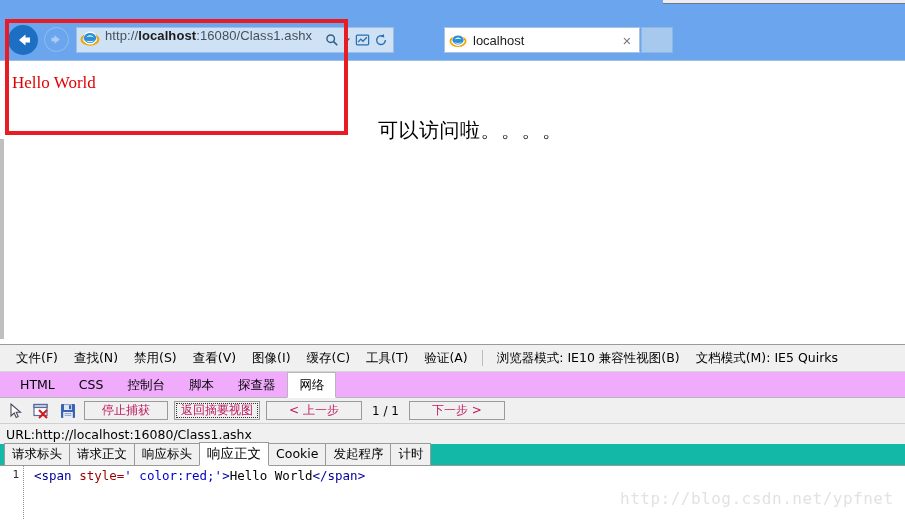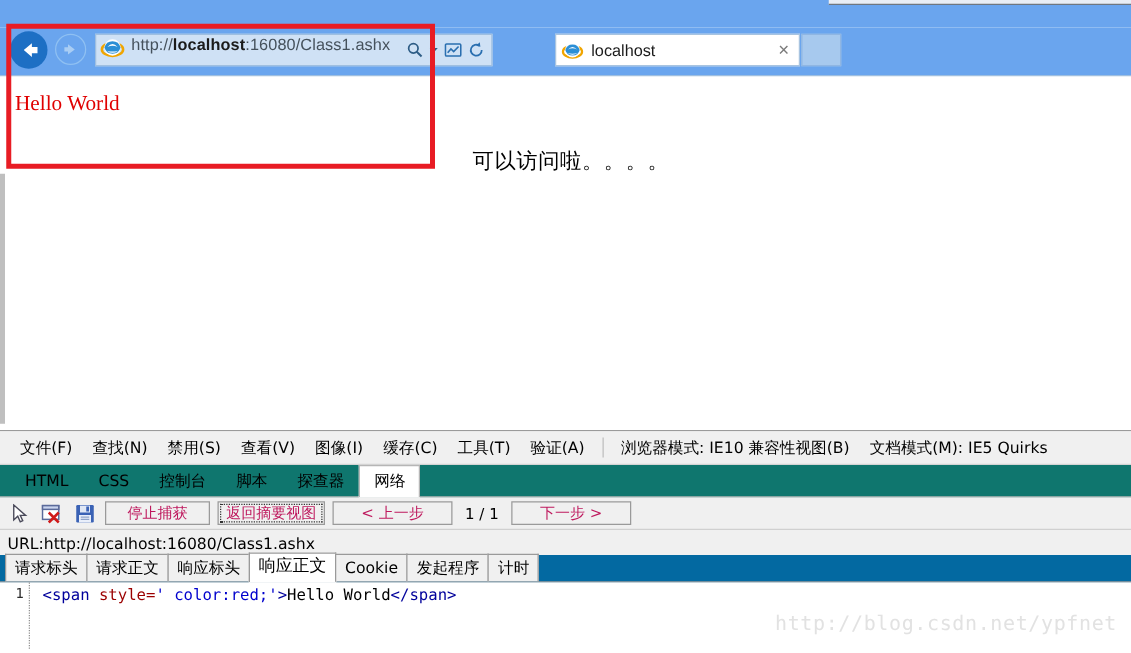--- a/index.html
+++ b/index.html
@@ -108,21 +108,21 @@
   }
   .hello-world {
     position: absolute; left: 12px; top: 12px;
     font-family: "Liberation Serif", serif;
     font-size: 17px;
     color: #e00000;
   }
   .cn-note {
     position: absolute; left: 378px; top: 56px;
     font-family: Liberation Serif, serif;
-    font-size: 17px;
+    font-size: 20px;
     color: #000000;
     letter-spacing: .5px;
   }
   .red-highlight {
     position: absolute; left: 5px; top: 19px;
     width: 343px; height: 116px;
     border: 4px solid #e81c24;
     pointer-events: none;
   }
 
@@ -143,21 +143,21 @@
     color: #000;
   }
   .dt-menuitem { padding: 0 8px; white-space: nowrap; }
   .dt-sep {
     width: 1px; height: 16px; background: #bdbdbd; margin: 0 6px;
   }
   .dt-modeinfo { padding: 0 8px; white-space: nowrap; }
 
   .dt-tabs {
     position: relative; height: 26px;
-    background: #0f766e;
+    background: #f0abfc;
     border-bottom: 1px solid #b6b6b6;
     display: flex; align-items: flex-end;
     padding-left: 8px;
     font-family: "DejaVu Sans", sans-serif;
     font-size: 12.5px;
   }
   .dt-tab {
     padding: 4px 11px 4px;
     white-space: nowrap;
     color: #000;
@@ -206,21 +206,21 @@
     display: flex; align-items: center;
     padding-left: 6px;
     font-family: "DejaVu Sans", sans-serif;
     font-size: 12.5px;
     color: #000;
     white-space: nowrap;
   }
 
   .dt-subtabs {
     position: relative; height: 22px;
-    background: #0369a1;
+    background: #14b8a6;
     display: flex; align-items: flex-end;
     padding-left: 4px;
     font-family: "DejaVu Sans", sans-serif;
     font-size: 12.5px;
     border-bottom: 1px solid #9a9a9a;
   }
   .dt-subtab {
     padding: 2px 7px;
     border: 1px solid #9a9a9a;
     border-bottom: none;

